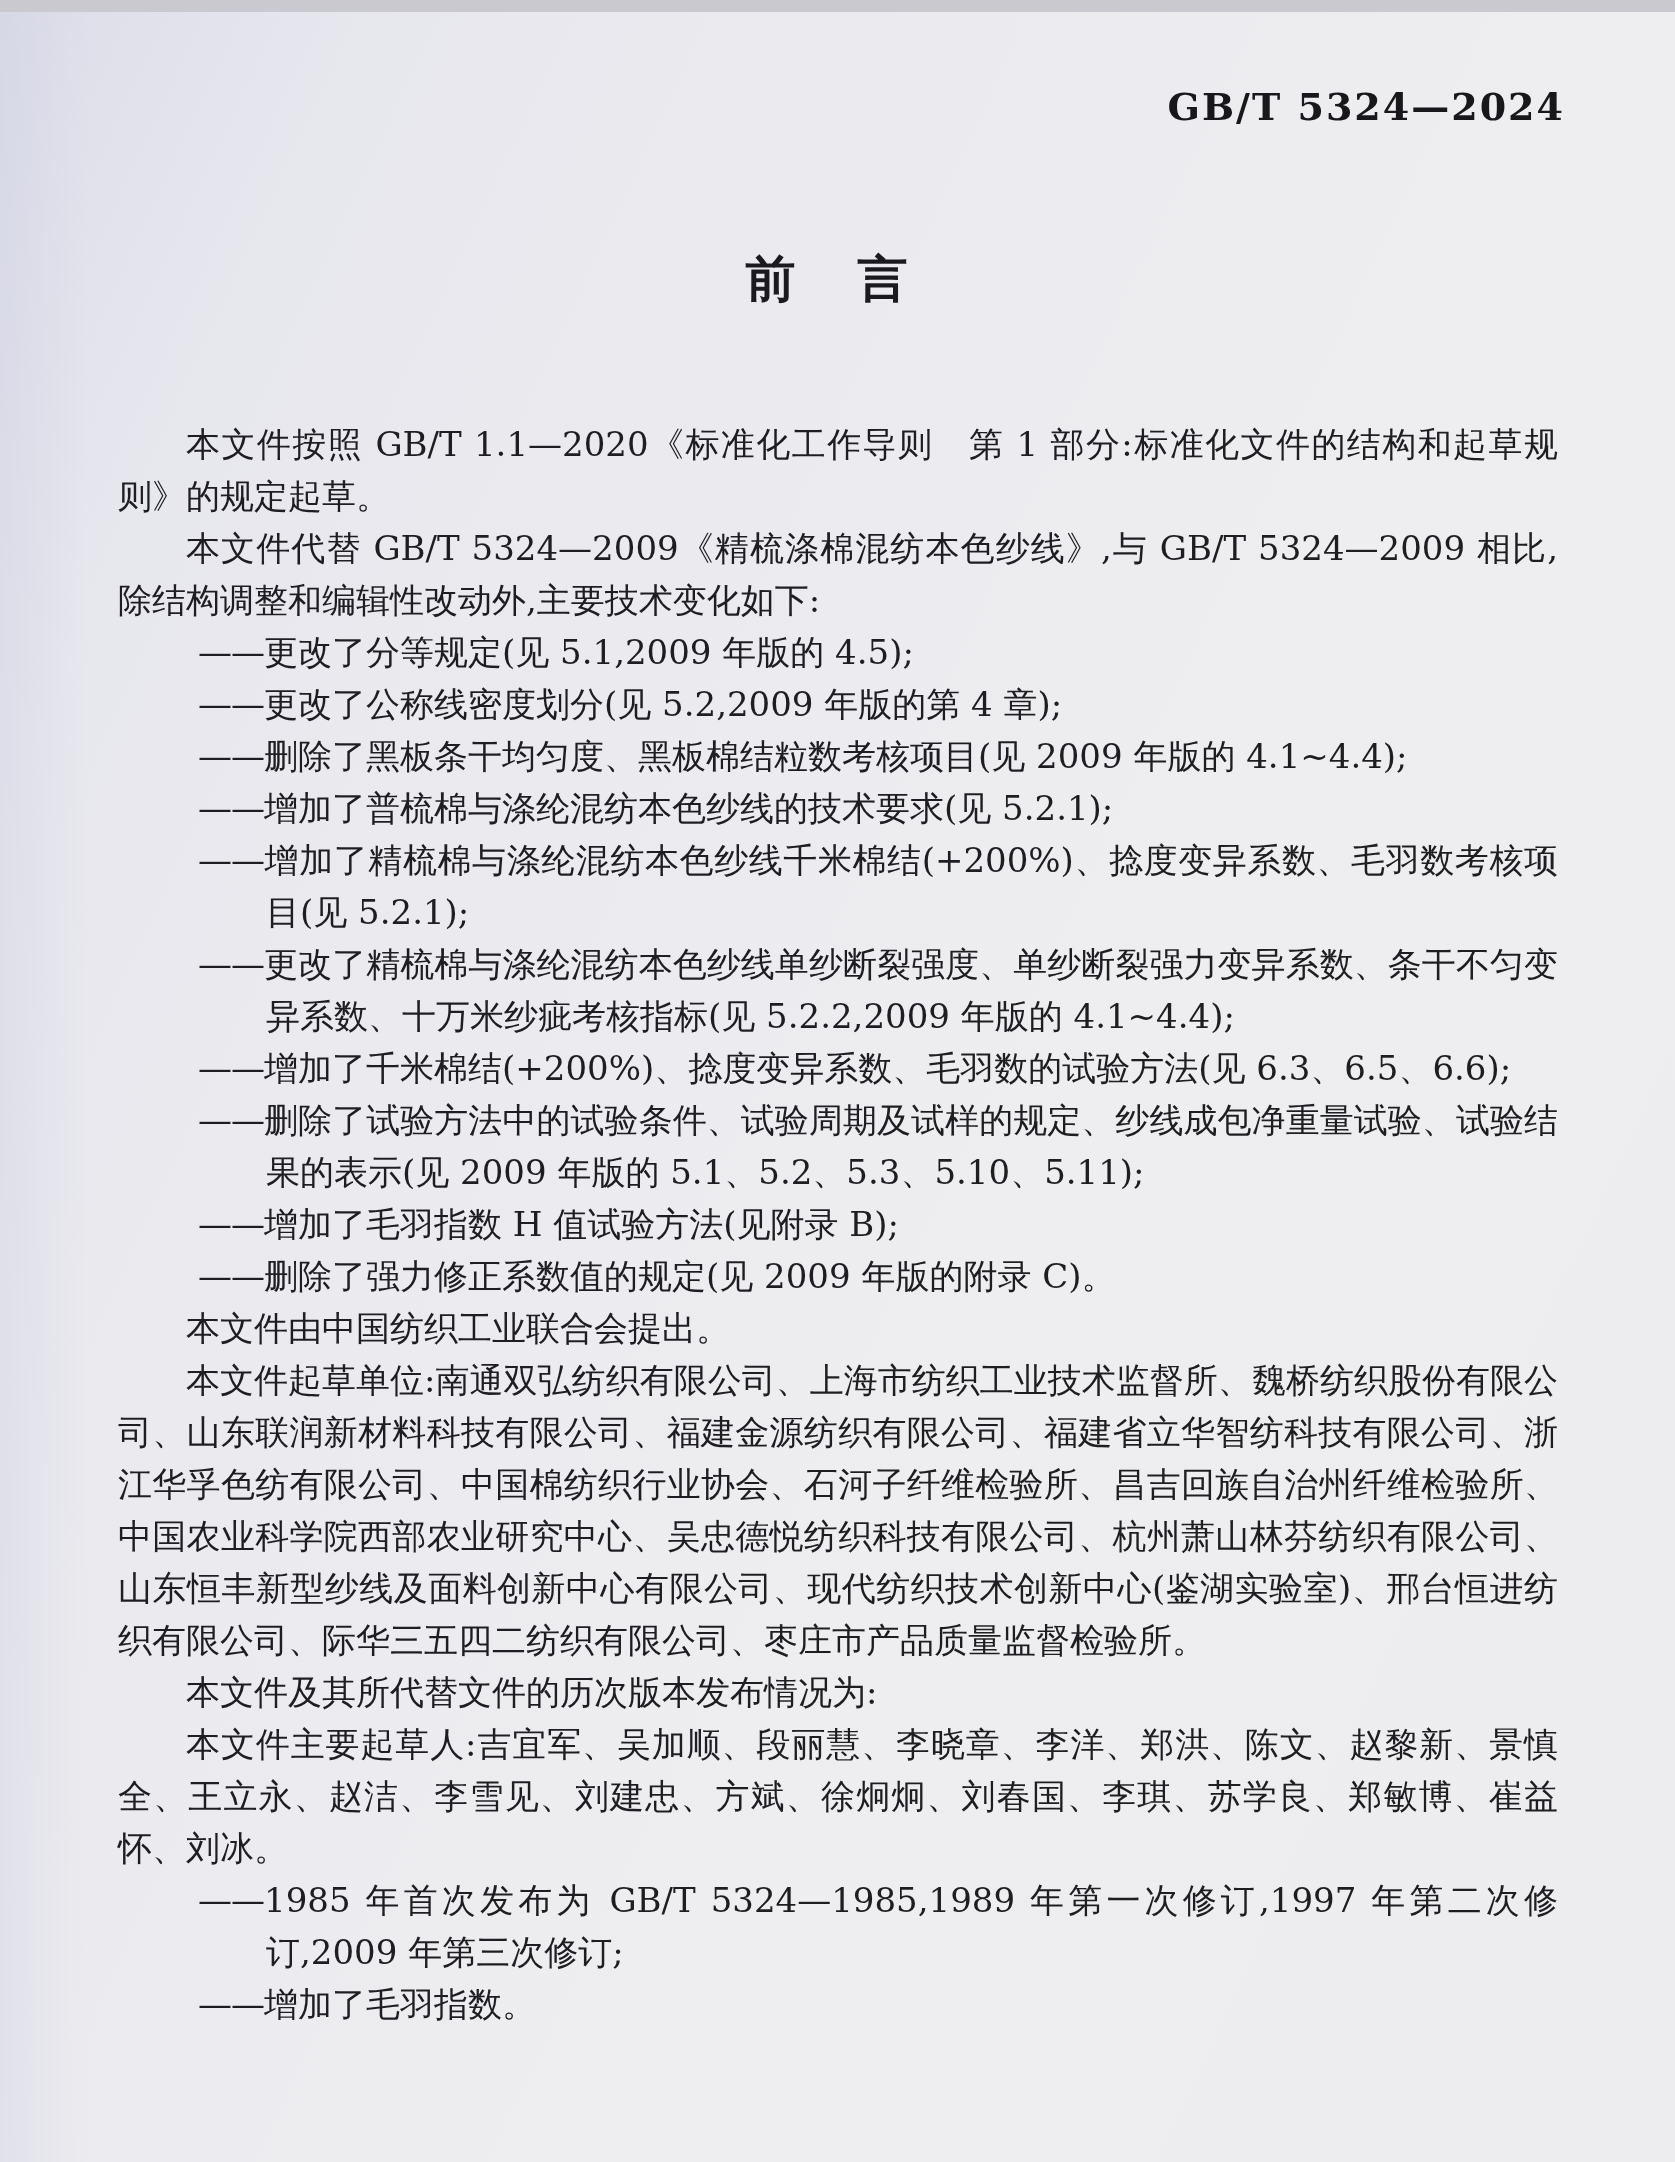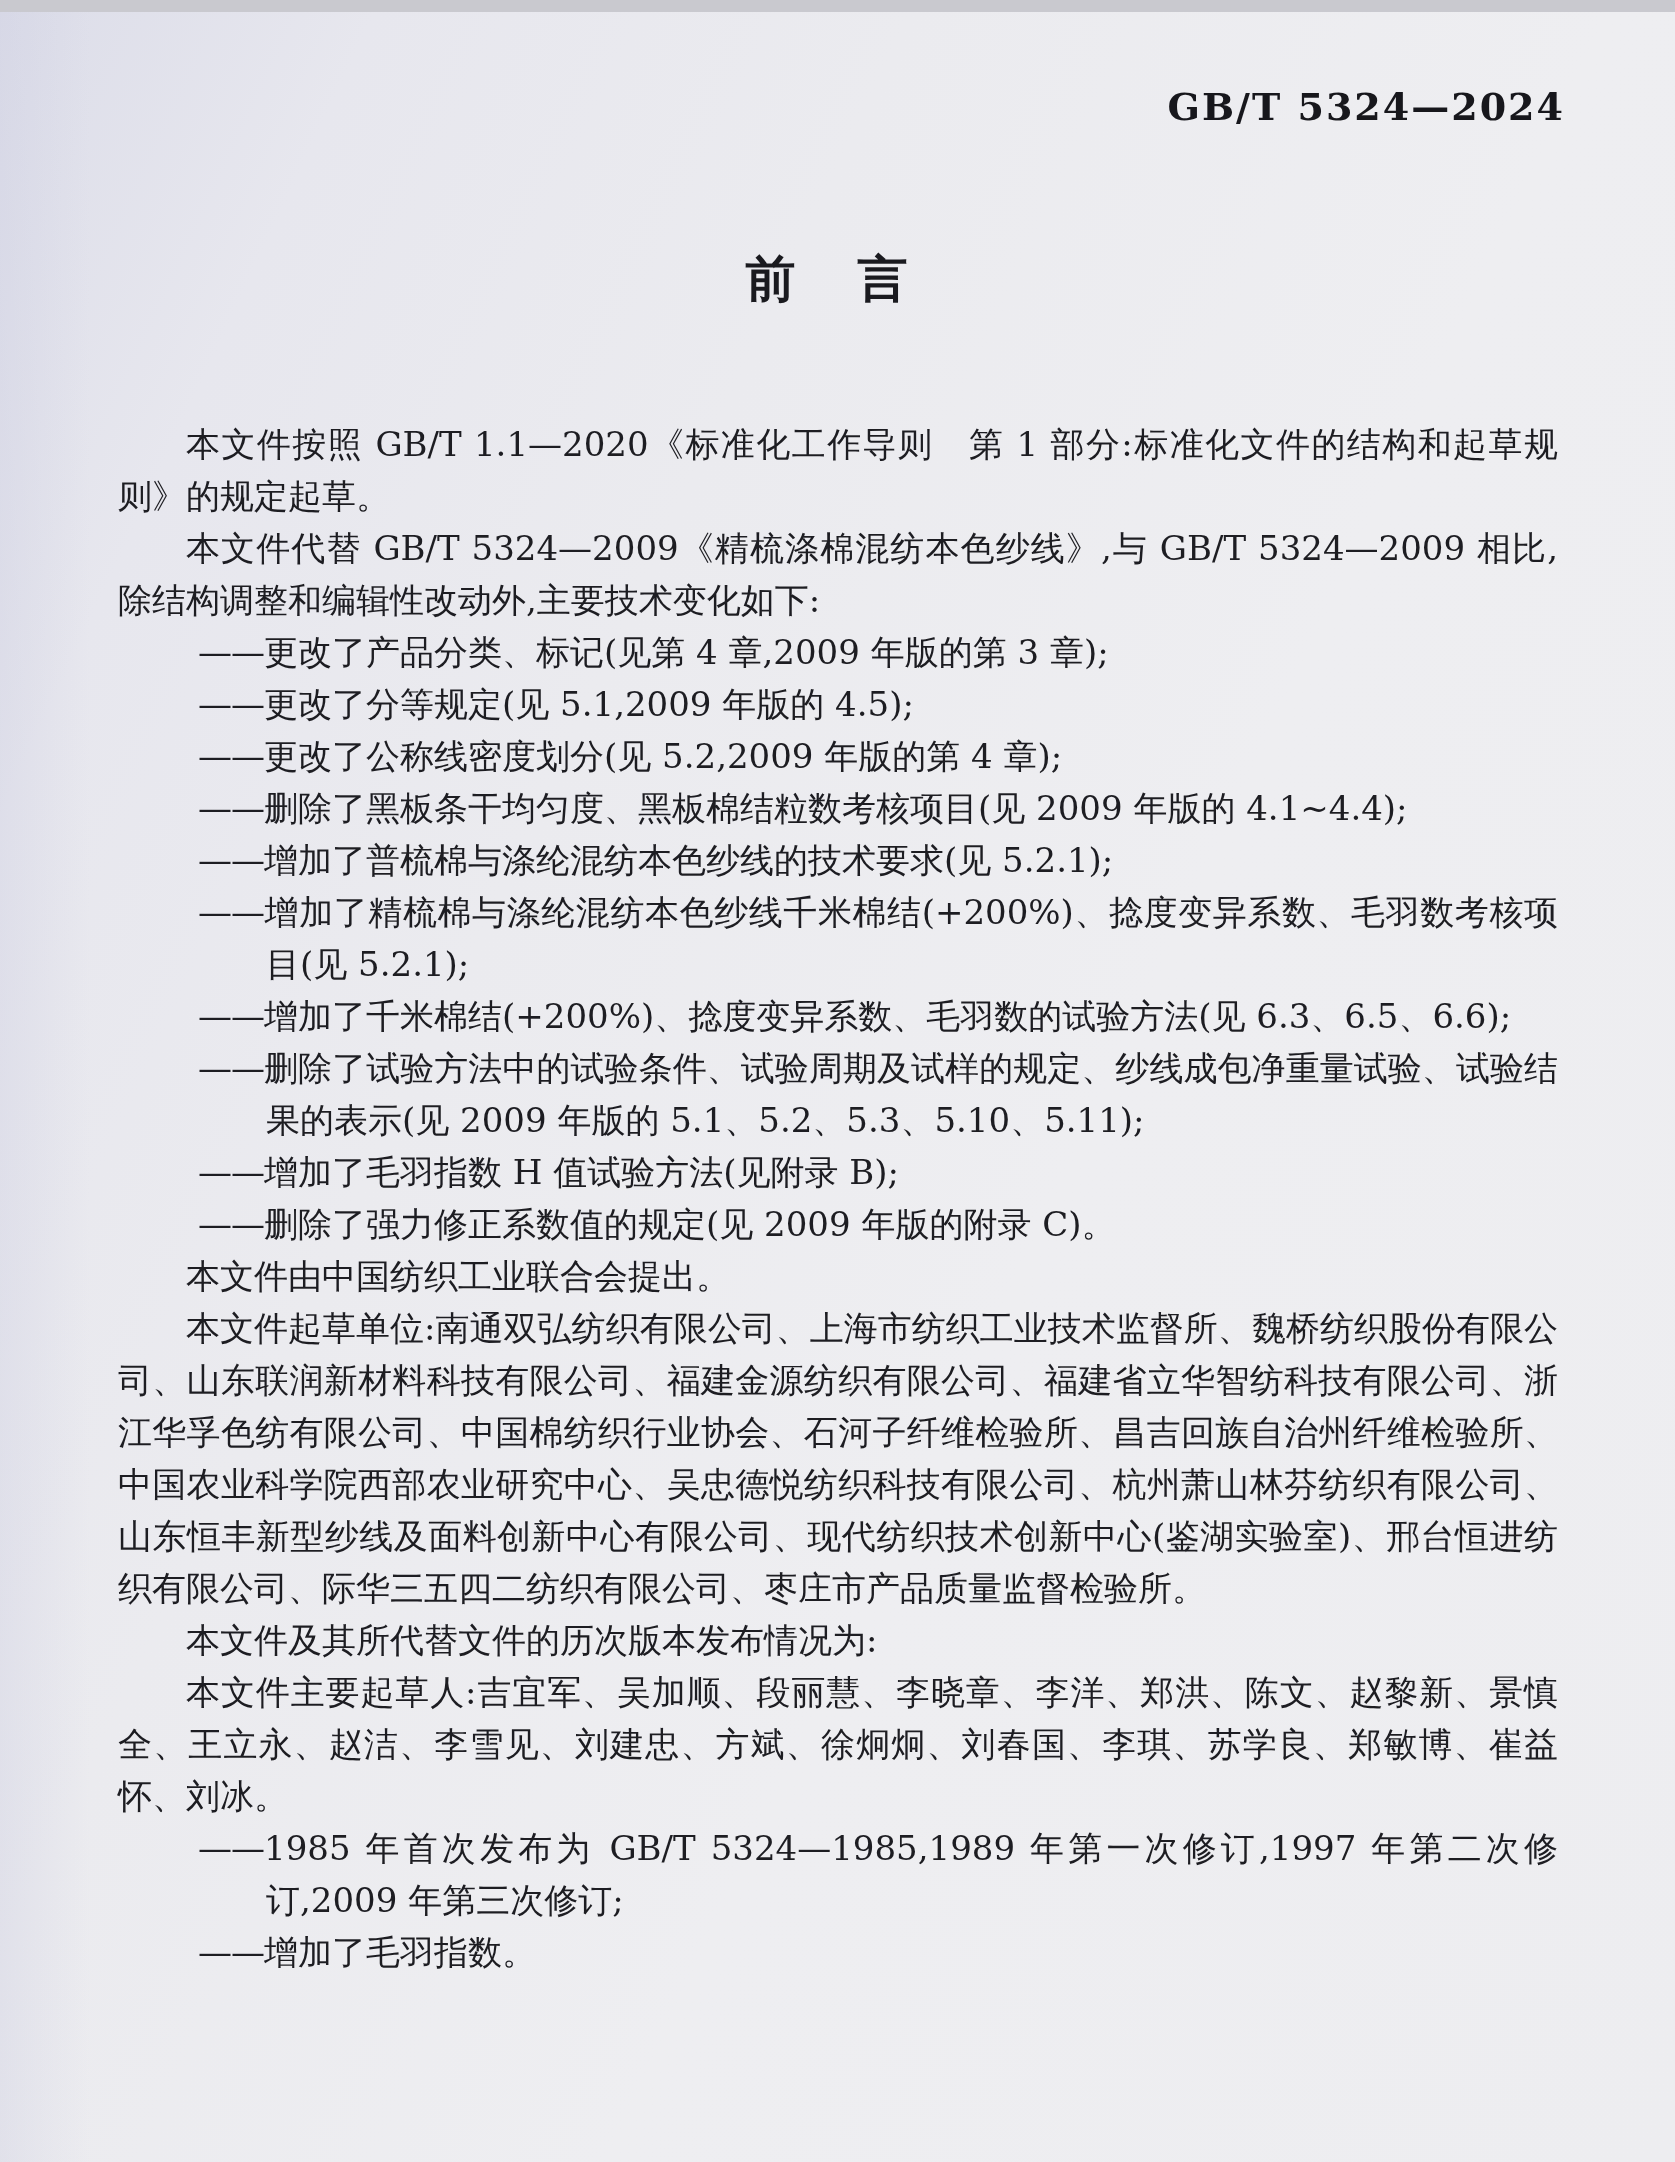--- a/index.html
+++ b/index.html
@@ -42,26 +42,26 @@
 <body>
 
 <div class="page">
   <div class="doc-number">GB/T 5324—2024</div>
 
   <h1 class="title">前　言</h1>
 
   <div class="body" id="foreword-body">
       <div class="para">本文件按照 GB/T 1.1—2020《标准化工作导则　第 1 部分:标准化文件的结构和起草规则》的规定起草。</div>
       <div class="para">本文件代替 GB/T 5324—2009《精梳涤棉混纺本色纱线》,与 GB/T 5324—2009 相比,除结构调整和编辑性改动外,主要技术变化如下:</div>
-      <div class="item"><span class="dash">——</span><span>更改了产品分类、标记(见第 4 章,2009 年版的第 3 章);</span></div>
       <div class="item"><span class="dash">——</span><span>更改了分等规定(见 5.1,2009 年版的 4.5);</span></div>
       <div class="item"><span class="dash">——</span><span>更改了公称线密度划分(见 5.2,2009 年版的第 4 章);</span></div>
       <div class="item"><span class="dash">——</span><span>删除了黑板条干均匀度、黑板棉结粒数考核项目(见 2009 年版的 4.1~4.4);</span></div>
       <div class="item"><span class="dash">——</span><span>增加了普梳棉与涤纶混纺本色纱线的技术要求(见 5.2.1);</span></div>
       <div class="item"><span class="dash">——</span><span>增加了精梳棉与涤纶混纺本色纱线千米棉结(+200%)、捻度变异系数、毛羽数考核项目(见 5.2.1);</span></div>
+      <div class="item"><span class="dash">——</span><span>更改了精梳棉与涤纶混纺本色纱线单纱断裂强度、单纱断裂强力变异系数、条干不匀变异系数、十万米纱疵考核指标(见 5.2.2,2009 年版的 4.1~4.4);</span></div>
       <div class="item"><span class="dash">——</span><span>增加了千米棉结(+200%)、捻度变异系数、毛羽数的试验方法(见 6.3、6.5、6.6);</span></div>
       <div class="item"><span class="dash">——</span><span>删除了试验方法中的试验条件、试验周期及试样的规定、纱线成包净重量试验、试验结果的表示(见 2009 年版的 5.1、5.2、5.3、5.10、5.11);</span></div>
       <div class="item"><span class="dash">——</span><span>增加了毛羽指数 H 值试验方法(见附录 B);</span></div>
       <div class="item"><span class="dash">——</span><span>删除了强力修正系数值的规定(见 2009 年版的附录 C)。</span></div>
       <div class="para">本文件由中国纺织工业联合会提出。</div>
       <div class="para">本文件起草单位:南通双弘纺织有限公司、上海市纺织工业技术监督所、魏桥纺织股份有限公司、山东联润新材料科技有限公司、福建金源纺织有限公司、福建省立华智纺科技有限公司、浙江华孚色纺有限公司、中国棉纺织行业协会、石河子纤维检验所、昌吉回族自治州纤维检验所、中国农业科学院西部农业研究中心、吴忠德悦纺织科技有限公司、杭州萧山林芬纺织有限公司、山东恒丰新型纱线及面料创新中心有限公司、现代纺织技术创新中心(鉴湖实验室)、邢台恒进纺织有限公司、际华三五四二纺织有限公司、枣庄市产品质量监督检验所。</div>
       <div class="para">本文件及其所代替文件的历次版本发布情况为:</div>
       <div class="para">本文件主要起草人:吉宜军、吴加顺、段丽慧、李晓章、李洋、郑洪、陈文、赵黎新、景慎全、王立永、赵洁、李雪见、刘建忠、方斌、徐炯炯、刘春国、李琪、苏学良、郑敏博、崔益怀、刘冰。</div>
       <div class="item"><span class="dash">——</span><span>1985 年首次发布为 GB/T 5324—1985,1989 年第一次修订,1997 年第二次修订,2009 年第三次修订;</span></div>
       <div class="item"><span class="dash">——</span><span>增加了毛羽指数。</span></div>

